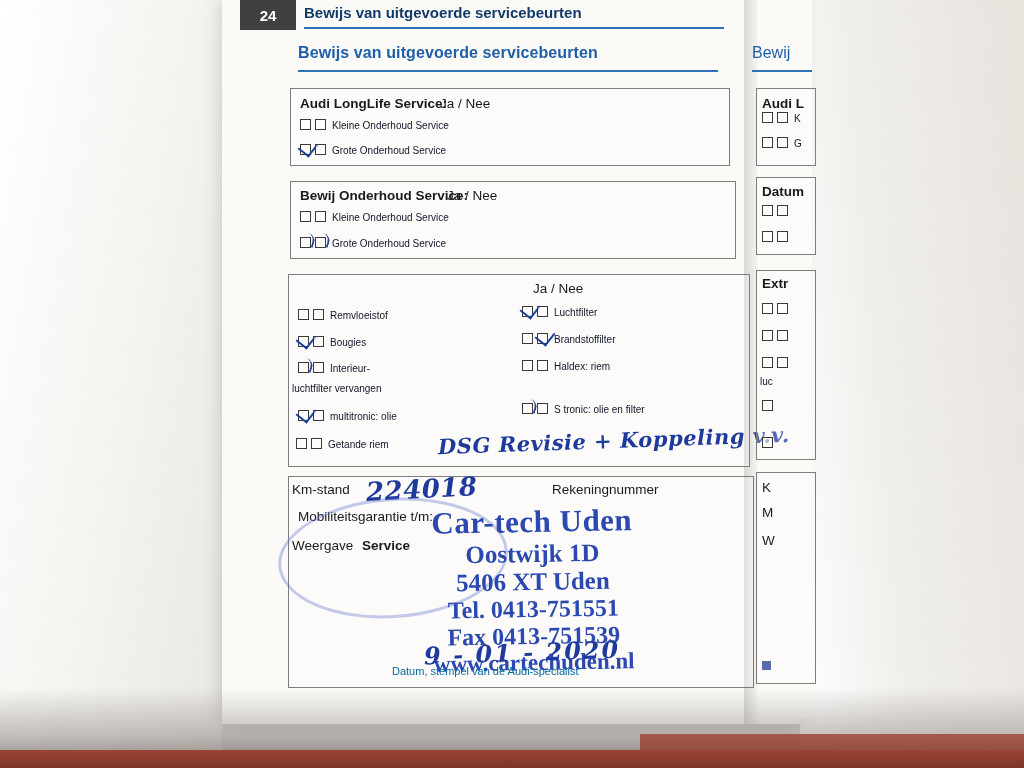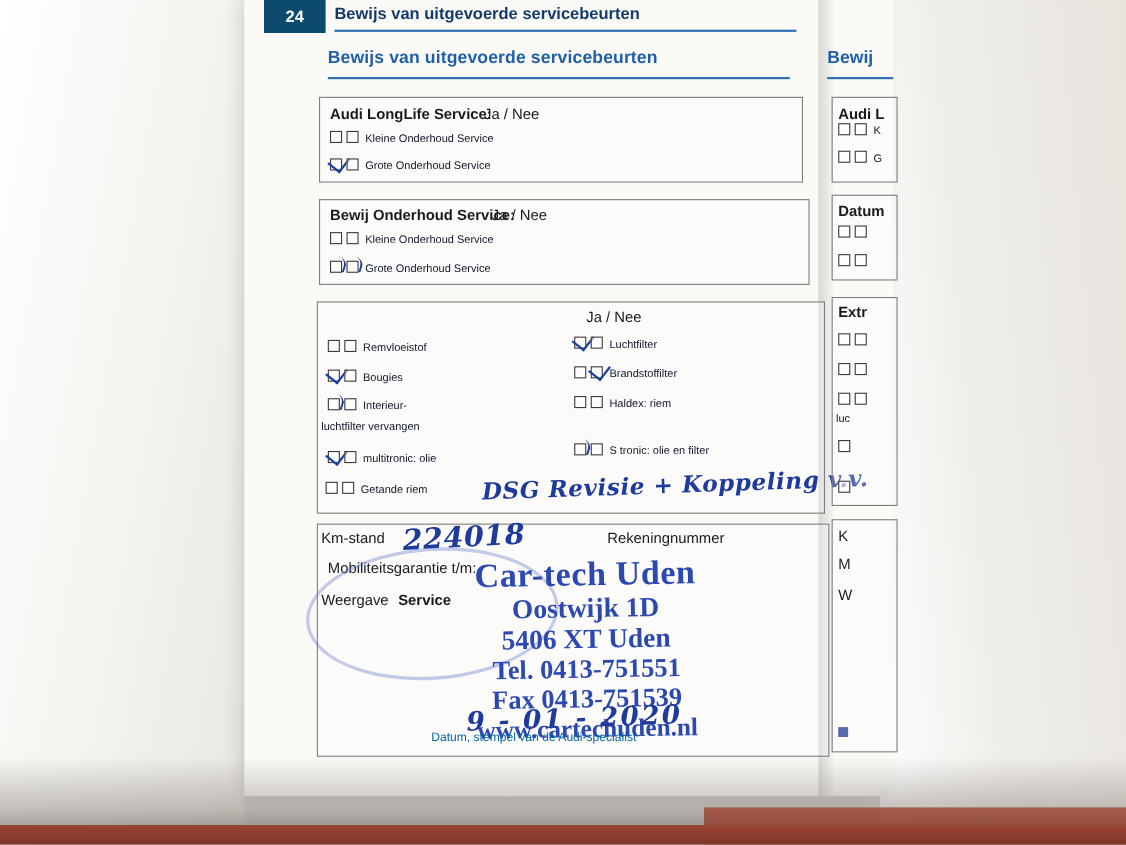--- a/index.html
+++ b/index.html
@@ -53,21 +53,21 @@
     position: absolute; left: 744px; top: 0; width: 14px; height: 724px;
     background: linear-gradient(90deg, rgba(0,0,0,.14), rgba(0,0,0,0.02));
   }
 
   
   .hdr {
     position: absolute; left: 222px; top: 0; width: 578px; height: 32px;
   }
   .hdr-num {
     position: absolute; left: 18px; top: 0; width: 56px; height: 30px;
-    background: #0c4a6e; color: #fff;
+    background: #404040; color: #fff;
     font-size: 15px; font-weight: bold;
     display: flex; align-items: center; justify-content: center;
   }
   .hdr-title {
     position: absolute; left: 82px; top: 4px;
     font-size: 15px; font-weight: bold; color: #123a6b;
   }
   .hdr-rule {
     position: absolute; left: 82px; top: 27px; width: 420px; height: 2px;
     background: #2f6fb5;
@@ -78,21 +78,21 @@
     position: absolute; left: 298px; top: 44px;
     font-size: 16px; font-weight: bold; color: #1f5fa8;
     letter-spacing: .1px;
   }
   .sect-rule {
     position: absolute; left: 298px; top: 70px; width: 420px; height: 2px;
     background: #2f6fb5;
   }
   .sect-title-r {
     position: absolute; left: 752px; top: 44px;
-    font-size: 16px; font-weight: bold; color: #1f5fa8;
+    font-size: 16px; font-weight: normal; color: #1f5fa8;
   }
   .sect-rule-r {
     position: absolute; left: 752px; top: 70px; width: 60px; height: 2px;
     background: #2f6fb5;
   }
 
   
   .box {
     position: absolute;
     border: 1px solid #7d7d7d;

